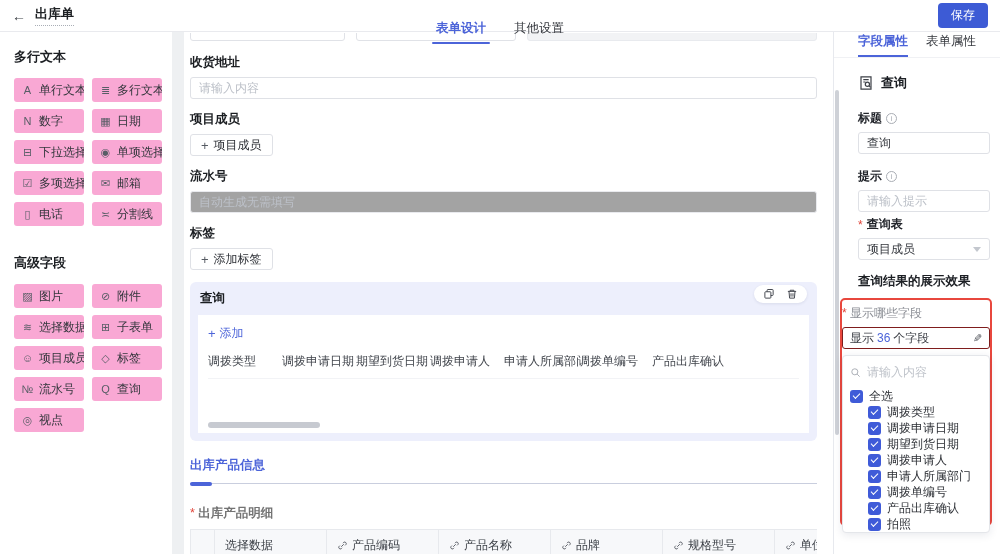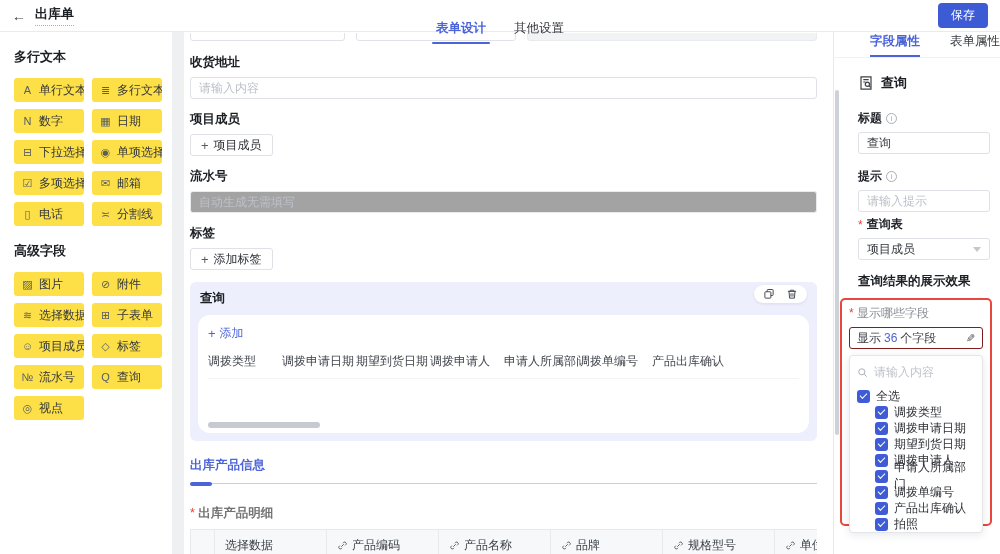--- a/index.html
+++ b/index.html
@@ -21,21 +21,21 @@
   
   .main { position:absolute; top:32px; left:0; right:0; bottom:0; display:flex; }
   .sidebar { width:172px; background:#fff; padding:10px 10px 0 14px; flex:none; }
   .gapstrip { width:12px; background:#eef0f2; flex:none; }
   .canvas { flex:1; background:#fff; padding:0 16px 0 6px; position:relative; overflow:hidden; }
   .panel { width:167px; flex:none; background:#fff; border-left:1px solid #e7e9ee; position:relative; }
 
   
   .sec-title { font-size:13px; font-weight:700; color:#1c1f23; margin:6px 0 12px; }
   .fgrid { display:grid; grid-template-columns:1fr 1fr; gap:7px 8px; margin-bottom:10px; }
-  .fbtn { height:24px; background:#fde047; border-radius:3px; display:flex; align-items:center;
+  .fbtn { height:24px; background:#f9a8d4; border-radius:3px; display:flex; align-items:center;
     gap:5px; padding:0 7px; font-size:12px; color:#33363c; cursor:grab; white-space:nowrap; overflow:hidden; }
   .fi { font-size:11px; color:#585d66; width:13px; text-align:center; flex:none; }
   .fi-a::before{content:"A";} .fi-am::before{content:"≣";} .fi-n::before{content:"N";}
   .fi-d::before{content:"▦";} .fi-dd::before{content:"⊟";} .fi-ra::before{content:"◉";}
   .fi-ck::before{content:"☑";} .fi-em::before{content:"✉";} .fi-ph::before{content:"▯";}
   .fi-dv::before{content:"≍";} .fi-im::before{content:"▨";} .fi-at::before{content:"⊘";}
   .fi-sd::before{content:"≋";} .fi-sf::before{content:"⊞";} .fi-mb::before{content:"☺";}
   .fi-tg::before{content:"◇";} .fi-sn::before{content:"№";} .fi-qr::before{content:"Q";}
   .fi-vp::before{content:"◎";}
 
@@ -50,21 +50,21 @@
   .tinput:disabled { background:#a3a3a3; border-color:#e9eaee; }
   .obtn { display:inline-flex; align-items:center; gap:5px; height:22px; border:1px solid #dfe1e6;
     border-radius:3px; background:#fff; padding:0 10px; font-size:12px; color:#2c2f35; cursor:pointer; font-family:inherit; }
   .plus::before { content:"+"; color:#565b63; font-size:13px; }
 
   .qblock { margin-top:12px; background:#edeffc; border-radius:6px; padding:6px 8px 8px; position:relative; cursor:pointer; }
   .qtools { position:absolute; top:3px; right:10px; background:#fff; border-radius:11px;
     padding:3px 9px; display:flex; gap:11px; align-items:center; box-shadow:0 1px 3px rgba(40,50,90,.10); }
   .qtools svg { width:12px; height:12px; stroke:#42464e; fill:none; stroke-width:1.3; cursor:pointer; }
   .qlabel { font-size:12.5px; font-weight:700; color:#1b1e22; margin:2px 0 8px 2px; }
-  .qinner { background:#fff; border-radius:12px; padding:9px 10px; height:118px; position:relative; overflow:hidden; }
+  .qinner { background:#fff; border-radius:0; padding:9px 10px; height:118px; position:relative; overflow:hidden; }
   .addlink { display:inline-flex; align-items:center; gap:4px; font-size:12px; color:#4c64d9; cursor:pointer; margin-bottom:11px; }
   .addlink .plus::before { color:#4c64d9; }
   .qhead { display:flex; font-size:12px; color:#41454c; padding-bottom:8px; border-bottom:1px solid #f2f3f6; }
   .qcol { width:74px; flex:none; white-space:nowrap; overflow:hidden; }
   .hscroll { position:absolute; left:10px; bottom:5px; width:112px; height:6px; background:#c7cad1; border-radius:3px; cursor:pointer; }
 
   .secdiv { margin-top:16px; }
   .secdiv-label { font-size:12.5px; font-weight:600; color:#4c64d9; }
   .secdiv-line { position:relative; margin-top:9px; height:1px; background:#c9cede; }
   .secdiv-line::before { content:""; position:absolute; left:0; top:-1.5px; width:22px; height:4px; background:#4c64d9; border-radius:2px; }
@@ -78,21 +78,21 @@
     font-size:12px; color:#3c4047; white-space:nowrap; overflow:hidden; }
   .drow.hd .dcell { background:#f7f8fa; height:30px; }
   .c-num { width:24px; justify-content:center; padding:0; }
   .c-sel { width:112px; }
   .c-f { width:112px; }
   .link-ic { width:11px; height:11px; stroke:#565b63; fill:none; stroke-width:1.4; margin-right:4px; flex:none; }
 
   
   .pscroll { position:absolute; left:1px; top:58px; width:4px; height:345px; background:#ced1d7; border-radius:2px; cursor:pointer; }
   .ptabs { display:flex; gap:18px; padding-left:24px; height:26px; align-items:flex-end; border-bottom:1px solid #f0f1f4; }
-  .ptab { font-size:12.5px; color:#34373d; padding-bottom:7px; position:relative; cursor:pointer;margin-left:12px; }
+  .ptab { font-size:12.5px; color:#34373d; padding-bottom:7px; position:relative; cursor:pointer; }
   .ptab.active { color:#4c64d9; font-weight:600; }
   .ptab.active::after { content:""; position:absolute; left:0; right:0; bottom:0; height:2px; background:#4c64d9; }
   .pcontent { padding:0 10px 0 24px; }
   .ftype { display:flex; align-items:center; gap:7px; margin-top:16px; }
   .ftype svg { width:16px; height:16px; stroke:#3c4047; fill:none; stroke-width:1.2; }
   .ftype-label { font-size:13px; font-weight:700; color:#1c1f24; }
   .plabel { display:flex; align-items:center; gap:4px; font-size:12px; font-weight:700; color:#22252b; }
   .mt14 { margin-top:14px; } .mt13 { margin-top:4px; } .mt8 { margin-top:18px; }
   .info-i { width:11px; height:11px; border:1px solid #a9adb4; border-radius:50%; display:inline-flex;
     align-items:center; justify-content:center; font-size:8px; color:#a9adb4; font-weight:400; font-style:normal; }
@@ -103,21 +103,21 @@
   .pselect { margin-top:5px; height:22px; border:1px solid #dfe1e6; border-radius:3px; display:flex;
     align-items:center; justify-content:space-between; padding:0 8px; font-size:12px; color:#33363c; cursor:pointer; }
   .caret { width:0; height:0; border-left:4px solid transparent; border-right:4px solid transparent; border-top:5px solid #c3c7ce; }
   .psec { margin-top:13px; font-size:12.5px; font-weight:700; color:#1c1f24; }
   .pgray { margin-top:6px; font-size:12px; color:#8a8e96; }
   .seg { margin-top:5px; display:flex; background:#f2f3f5; border-radius:2px; height:22px; }
   .seg-item { flex:1; display:flex; align-items:center; justify-content:center; font-size:12px; color:#3a3d44; cursor:pointer; }
   .seg-item.active { background:#fff; border:1px solid #4c64d9; color:#4c64d9; border-radius:2px; }
 
   .redbox { position:absolute; left:6px; top:266px; width:152px; height:228px;
-    border:2px solid #e8473d; border-radius:5px; padding:5px 7px; background:#fff; z-index:10; }
+    border:2px solid #e8473d; border-radius:5px; padding:5px 0; background:#fff; z-index:10; }
   .rb-label { font-size:12px; color:#8b8e95; }
   .rb-label::before { content:"* "; color:#e0453a; }
   .rb-summary { margin-top:5px; height:22px; border:1px solid #7f1d1d; border-radius:3px; display:flex;
     align-items:center; justify-content:space-between; padding:0 7px; font-size:12px; color:#3b3e45; cursor:pointer; }
   .rb-summary .cnt { color:#4c64d9; margin:0 3px; }
   .pencil { font-size:11px; color:#55585f; transform:scaleX(-1); display:inline-block; }
   .pencil::before { content:"✎"; }
   .dropdown { margin-top:6px; border:1px solid #e4e6ea; border-radius:4px; background:#fff;
     box-shadow:0 2px 8px rgba(30,40,80,.10); padding:8px 7px; height:178px; overflow:hidden; }
   .search-row { display:flex; align-items:center; gap:6px; font-size:12px; color:#bfc3ca; margin-bottom:7px; cursor:text; }
@@ -180,21 +180,21 @@
         </div>
       <div class="fbtn">
           <span class="fi fi-ph"></span>
           <span>电话</span>
         </div>
       <div class="fbtn">
           <span class="fi fi-dv"></span>
           <span>分割线</span>
         </div>
     </div>
-    <div class="sec-title" style="margin-top:16px;">高级字段</div>
+    <div class="sec-title" style="margin-top:28px;">高级字段</div>
     <div class="fgrid">
       <div class="fbtn">
           <span class="fi fi-im"></span>
           <span>图片</span>
         </div>
       <div class="fbtn">
           <span class="fi fi-at"></span>
           <span>附件</span>
         </div>
       <div class="fbtn">

